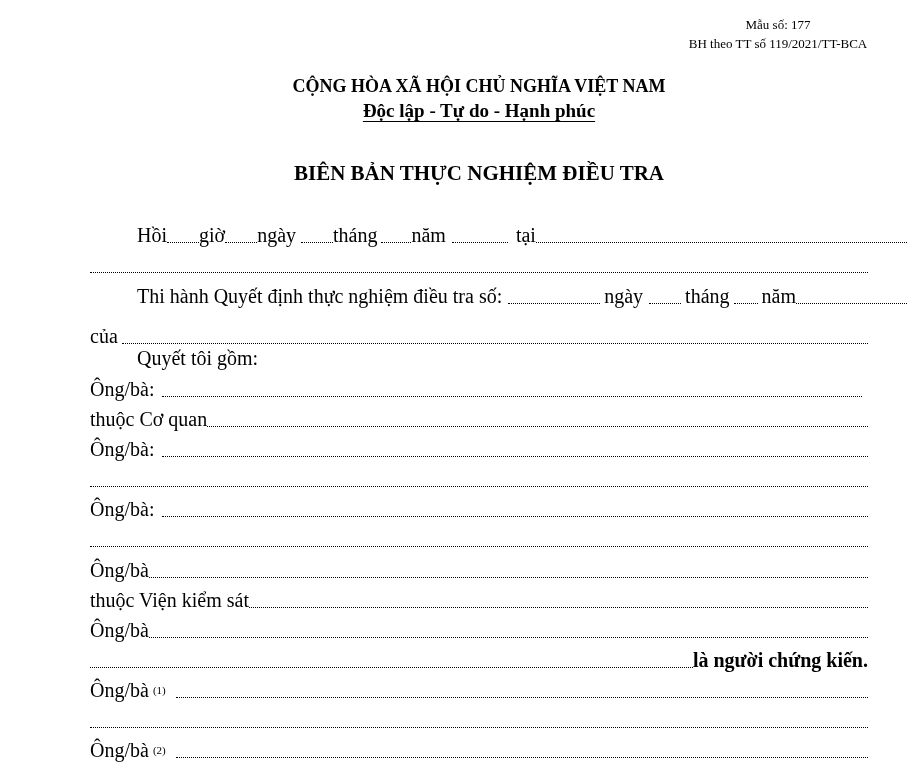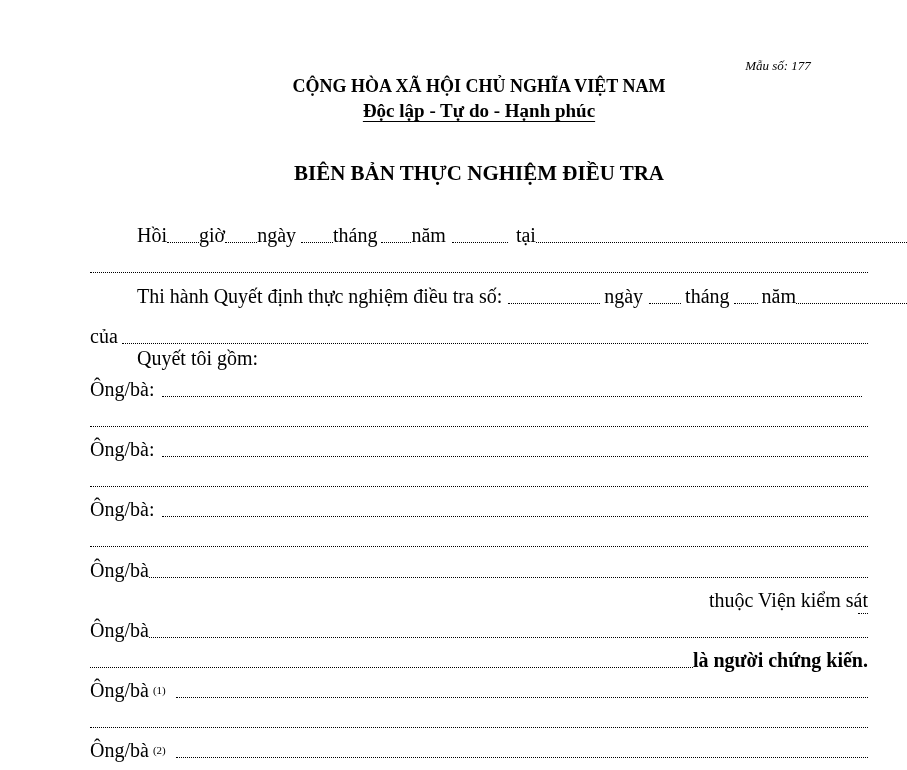--- a/index.html
+++ b/index.html
@@ -1,35 +1,36 @@
 <!DOCTYPE html>
 <html><head>
 <meta charset="utf-8">
 <style>
   html, body { margin: 0; padding: 0; background: #ffffff; }
   body { width: 907px; height: 770px; position: relative; overflow: hidden;
          font-family: "Liberation Serif", "DejaVu Serif", serif; color: #000; }
   .abs { position: absolute; white-space: nowrap; }
-  .meta { font-style: italic; font-size: 13px; text-align: center; line-height: 19px; margin-top: 41px; }
+  .meta { font-size: 13px; text-align: center; line-height: 19px; }
   .h-nation { font-weight: bold; font-size: 18px; }
   .h-motto { font-weight: bold; font-size: 19px; text-decoration: underline; text-underline-offset: 4px; }
   .h-title { font-weight: bold; font-size: 21px; }
   .line { position: absolute; left: 90px; width: 778px; height: 26px; display: flex;
           align-items: flex-end; font-size: 20px; line-height: 26px; }
   .t { white-space: nowrap; }
   .dots { flex: 1 1 auto; border-bottom: 1px dotted #000; height: 0; margin-bottom: 5px; min-width: 10px; }
   .dots.fixed { flex: 0 0 auto; }
   .indent { padding-left: 47px; }
   sup.fn { font-size: 11px; vertical-align: 6px; margin: 0 4px 0 4px; }
 </style>
 </head>
 <body>
 
 <div class="abs meta" style="left:668px; top:15px; width:220px;">
   <div>Mẫu số: 177</div>
+  <div>BH theo TT số 119/2021/TT-BCA</div>
 </div>
 
 <div class="abs h-nation" style="left:0; width:958px; text-align:center; top:76px;">CỘNG HÒA XÃ HỘI CHỦ NGHĨA VIỆT NAM</div>
 <div class="abs h-motto" style="left:0; width:958px; text-align:center; top:100px;">Độc lập - Tự do - Hạnh phúc</div>
 <div class="abs h-title" style="left:0; width:958px; text-align:center; top:161px;">BIÊN BẢN THỰC NGHIỆM ĐIỀU TRA</div>
 
 <div class="line indent" style="top:222px;">
   <span class="t">Hồi</span>
   <span class="dots fixed" style="width:32px;"></span>
   <span class="t">giờ</span>
@@ -64,20 +65,21 @@
 
 <div class="line indent" style="top:345px;">
   <span class="t">Quyết tôi gồm:</span>
 </div>
 
 <div class="line" style="top:376px;">
   <span class="t">Ông/bà:</span>
   <span class="dots" style="margin-left:8px; margin-right:6px;"></span>
 </div>
 <div class="line" style="top:406px;">
+  <span class="t">thuộc Cơ quan</span>
   <span class="dots"></span>
 </div>
 
 <div class="line" style="top:436px;">
   <span class="t">Ông/bà:</span>
   <span class="dots" style="margin-left:8px;"></span>
 </div>
 <div class="line" style="top:466px;">
   <span class="dots"></span>
 </div>
@@ -87,21 +89,21 @@
   <span class="dots" style="margin-left:8px;"></span>
 </div>
 <div class="line" style="top:526px;">
   <span class="dots"></span>
 </div>
 
 <div class="line" style="top:557px;">
   <span class="t">Ông/bà</span>
   <span class="dots"></span>
 </div>
-<div class="line" style="top:587px;flex-direction:column;">
+<div class="line" style="top:587px;">
   <span class="t">thuộc Viện kiểm sát</span>
   <span class="dots"></span>
 </div>
 
 <div class="line" style="top:617px;">
   <span class="t">Ông/bà</span>
   <span class="dots"></span>
 </div>
 <div class="line" style="top:647px;font-weight:bold;">
   <span class="dots"></span>

